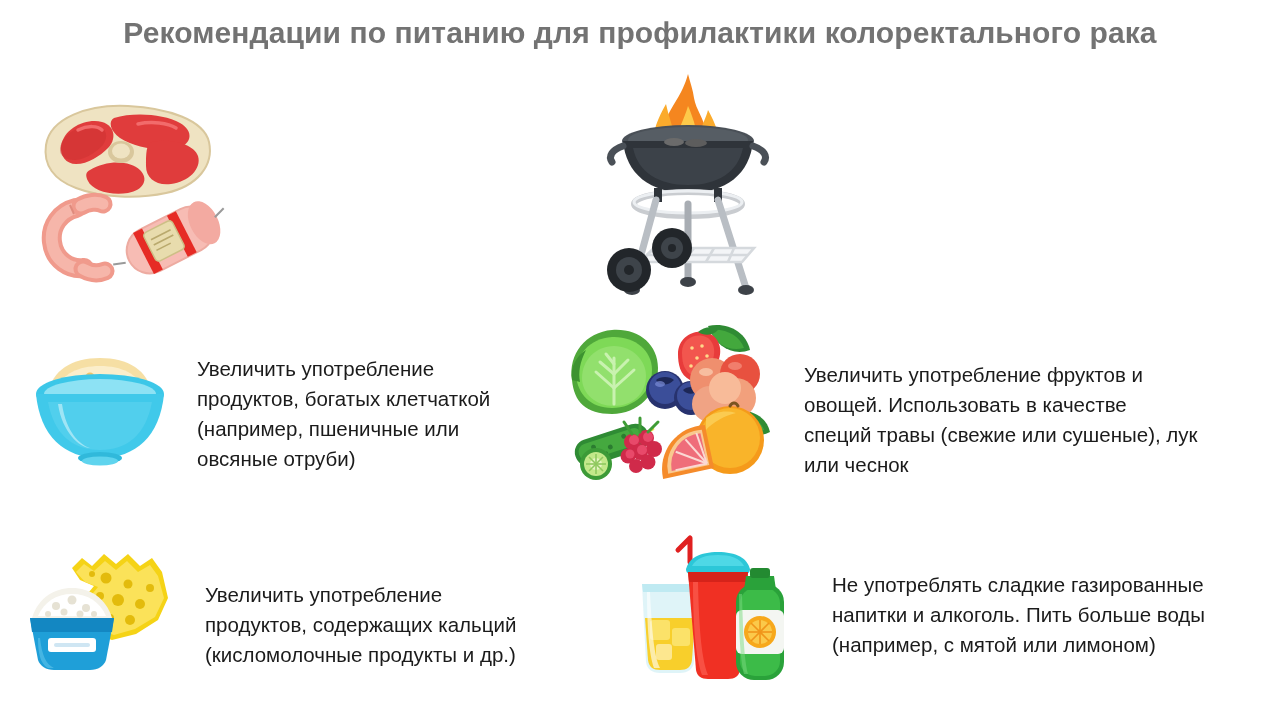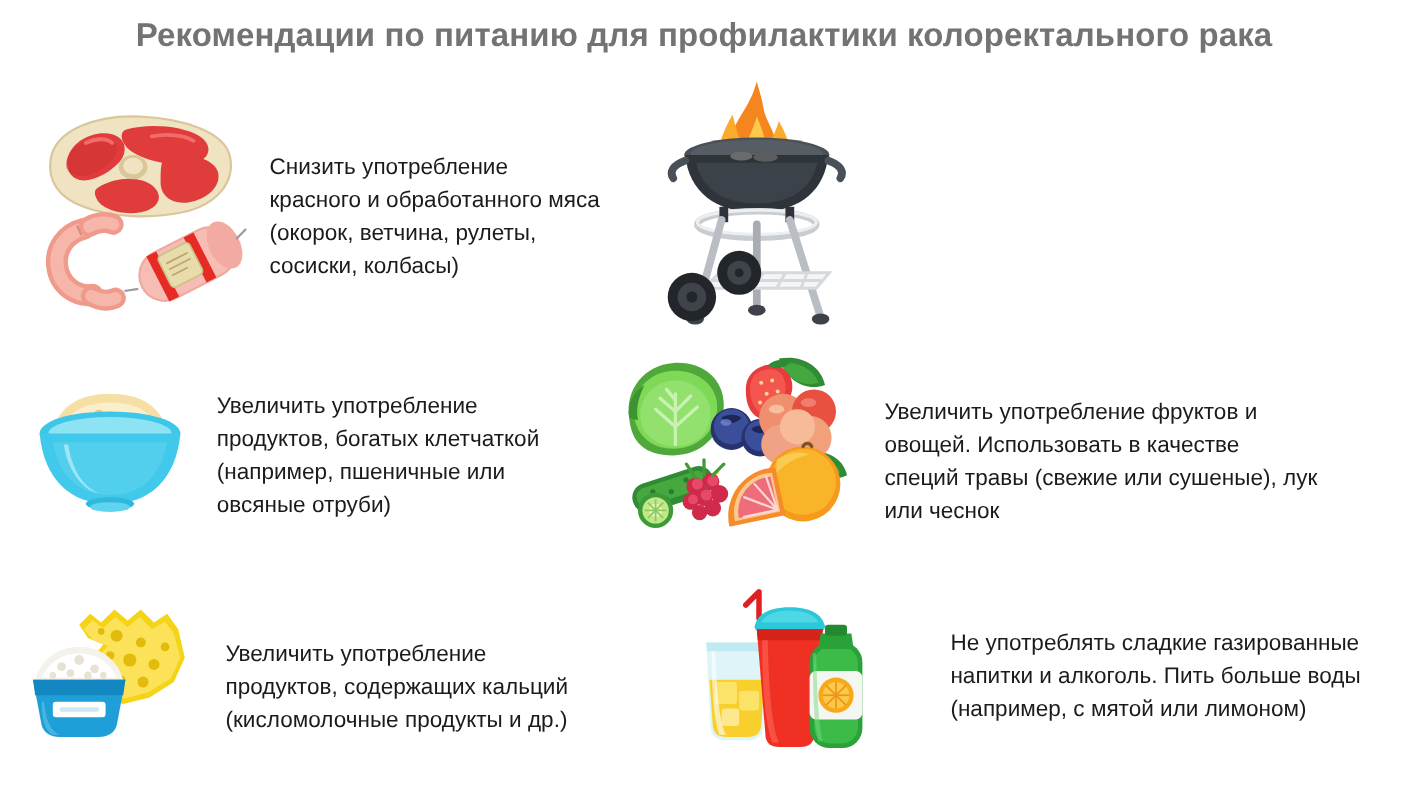--- a/index.html
+++ b/index.html
@@ -56,21 +56,21 @@
     font-weight: 400;
     white-space: pre-line;
   }
 
   
   .c1 { left: 28px;  top: 28px;  width: 590px; }
   .c2 { left: 596px; top: 0px;   width: 660px; }
   .c3 { left: 28px;  top: 270px; width: 590px; }
   .c4 { left: 560px; top: 256px; width: 700px; }
   .c5 { left: 28px;  top: 480px; width: 590px; }
-  .c6 { left: 640px; top: 470px; width: 620px; gap: 32px; }
+  .c6 { left: 640px; top: 470px; width: 620px; }
 
   .c1 .copy { margin-left: 17px; margin-top: 47px; width: 380px; }
   .c2 .copy { margin-left: 30px; margin-top: 60px; width: 470px; }
   .c3 .copy { margin-left: 24px; margin-top: 22px; width: 380px; }
   .c4 .copy { margin-left: 24px; margin-top: 42px; width: 430px; }
   .c5 .copy { margin-left: 22px; margin-top: 38px; width: 390px; }
   .c6 .copy { margin-left: 32px; margin-top: 38px; width: 400px; }
 
   .art.meat   { width: 200px; height: 185px; }
   .art.grill  { width: 185px; height: 240px; }
@@ -125,24 +125,20 @@
           <rect x="150" y="128" width="10" height="46" fill="#e62b25"></rect>
           <rect x="120" y="133" width="32" height="32" rx="4" fill="#e8dcad" stroke="#cdbf86" stroke-width="1.5"></rect>
           <line x1="125" y1="142" x2="147" y2="142" stroke="#b9a96d" stroke-width="1.6"></line>
           <line x1="125" y1="148" x2="147" y2="148" stroke="#b9a96d" stroke-width="1.6"></line>
           <line x1="125" y1="154" x2="141" y2="154" stroke="#b9a96d" stroke-width="1.6"></line>
           <line x1="92" y1="151" x2="80" y2="147" stroke="#9a9a9a" stroke-width="2"></line>
           <line x1="192" y1="151" x2="204" y2="147" stroke="#9a9a9a" stroke-width="2"></line>
         </g>
       </svg>
     </div>
-    <div class="copy">Снизить употребление
-красного и обработанного мяса
-(окорок, ветчина, рулеты,
-сосиски, колбасы)</div>
   </div>
 
   <div class="card c2">
     <div class="art grill">
       <svg viewBox="0 0 185 240" width="185" height="240" aria-hidden="true">
 
         <g>
           <path d="M92 12 C86 34 76 42 70 58 C62 80 70 94 86 96 C102 98 112 86 110 70
                    C108 56 100 48 98 36 C97 28 94 20 92 12 Z" fill="#f5861f"></path>
           <path d="M70 42 C62 56 56 70 58 82 C60 94 70 98 76 94 C82 90 80 80 78 72

